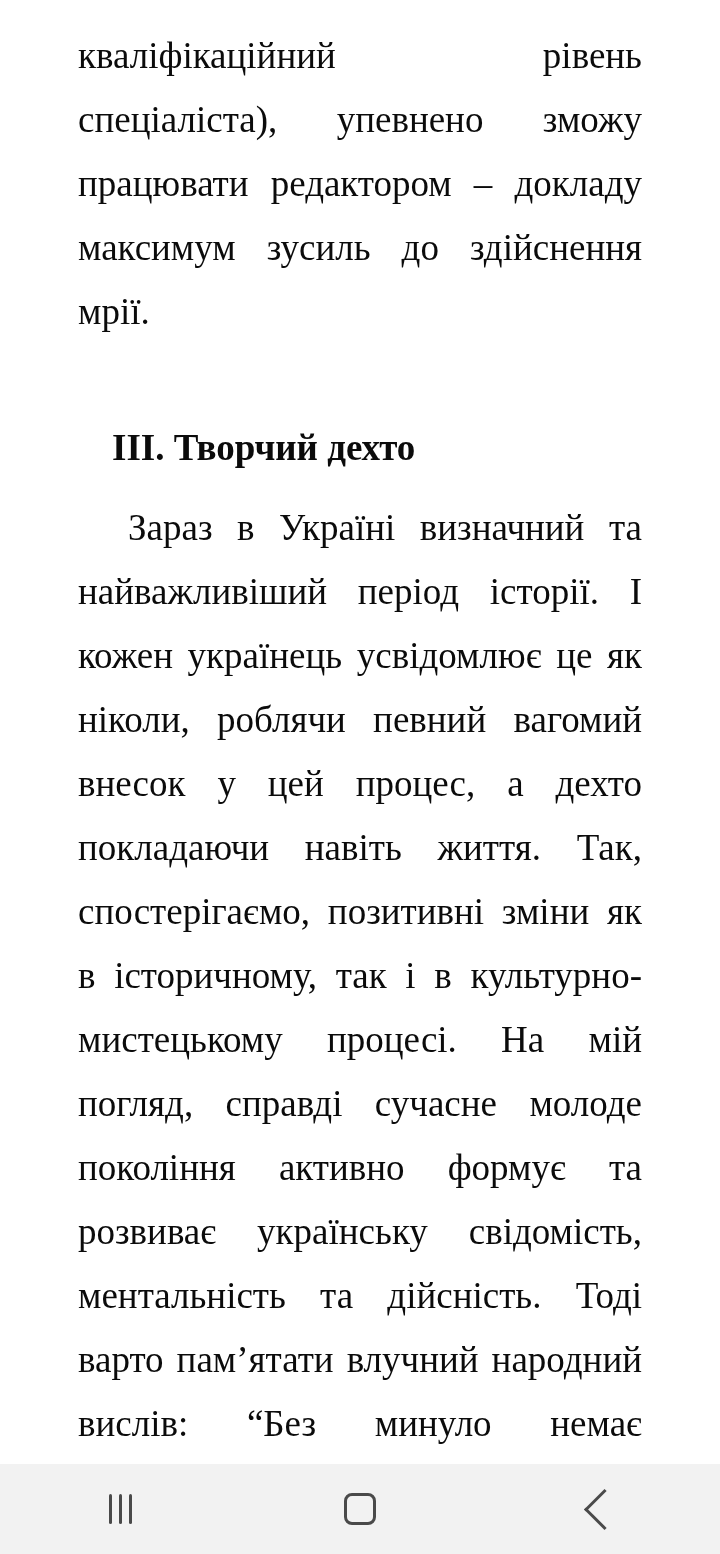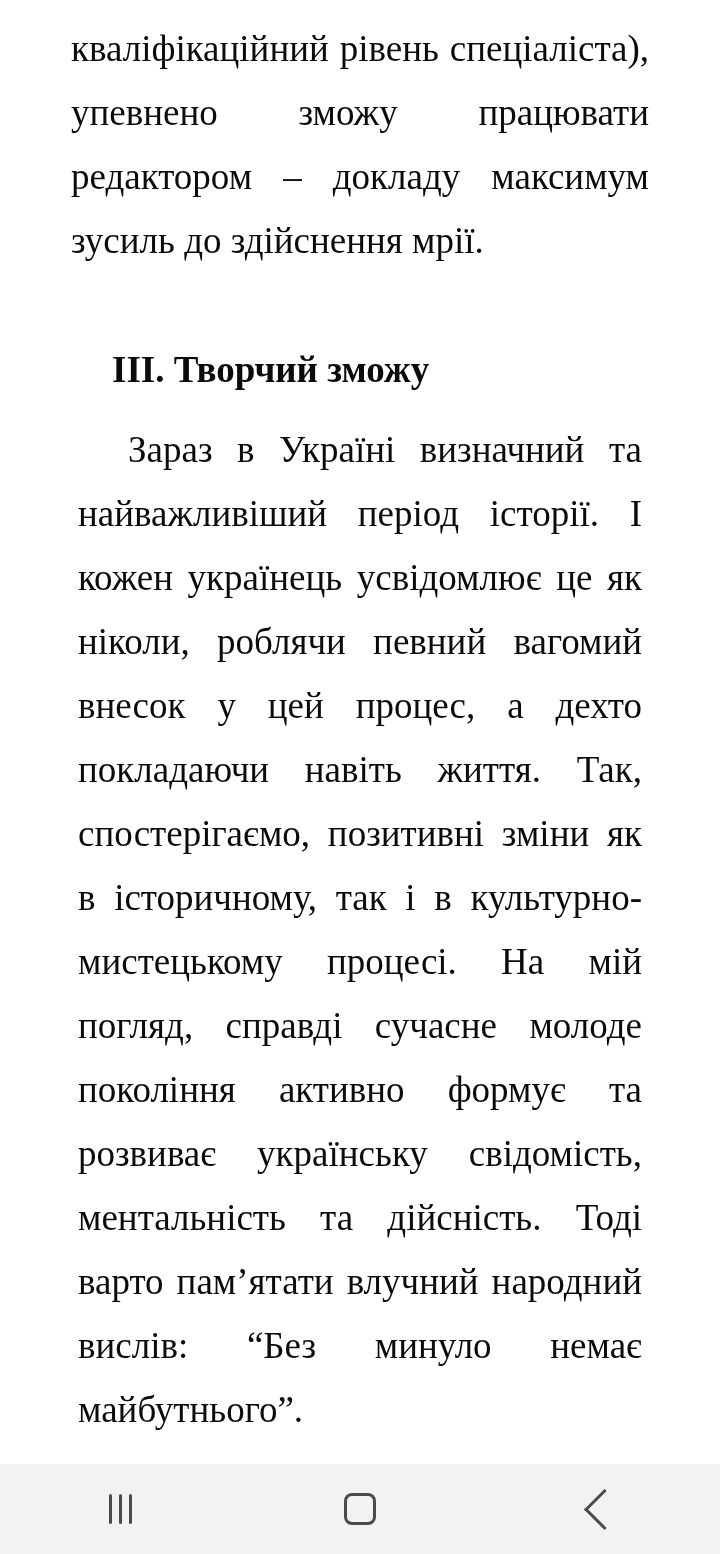--- a/index.html
+++ b/index.html
@@ -31,21 +31,21 @@
   .doc-text {
     font-size: 37px;
     line-height: 64px;
     text-align: justify;
     text-justify: inter-word;
     color: #0b0b0b;
   }
 
   
   .para-continued {
-    margin: 9px;
+    margin: 16px;
     padding-top: 8px;
   }
 
   .para-spacer {
     height: 56px;
   }
 
   .heading {
     margin: 0;
     font-size: 37px;
@@ -119,21 +119,21 @@
     margin-left: 8px;
   }
 </style>
 </head>
 <body>
 
 <div class="page">
   <div class="doc-text">
     <p class="para-continued">кваліфікаційний рівень спеціаліста), упевнено зможу працювати редактором – докладу максимум зусиль до здійснення мрії.</p>
     <div class="para-spacer"></div>
-    <p class="heading">III. Творчий зможу</p>
+    <p class="heading">III. Творчий дехто</p>
     <p class="para">Зараз в Україні визначний та найважливіший період історії. І кожен українець усвідомлює це як ніколи, роблячи певний вагомий внесок у цей процес, а дехто покладаючи навіть життя. Так, спостерігаємо, позитивні зміни як в історичному, так і в культурно-мистецькому процесі. На мій погляд, справді сучасне молоде покоління активно формує та розвиває українську свідомість, ментальність та дійсність. Тоді варто пам’ятати влучний народний вислів: “Без минуло немає майбутнього”.</p>
   </div>
 </div>
 
 <div class="navbar">
   <button class="nav-btn">
     <span class="nav-recents">
       <span></span>
         <span></span>
         <span></span>

